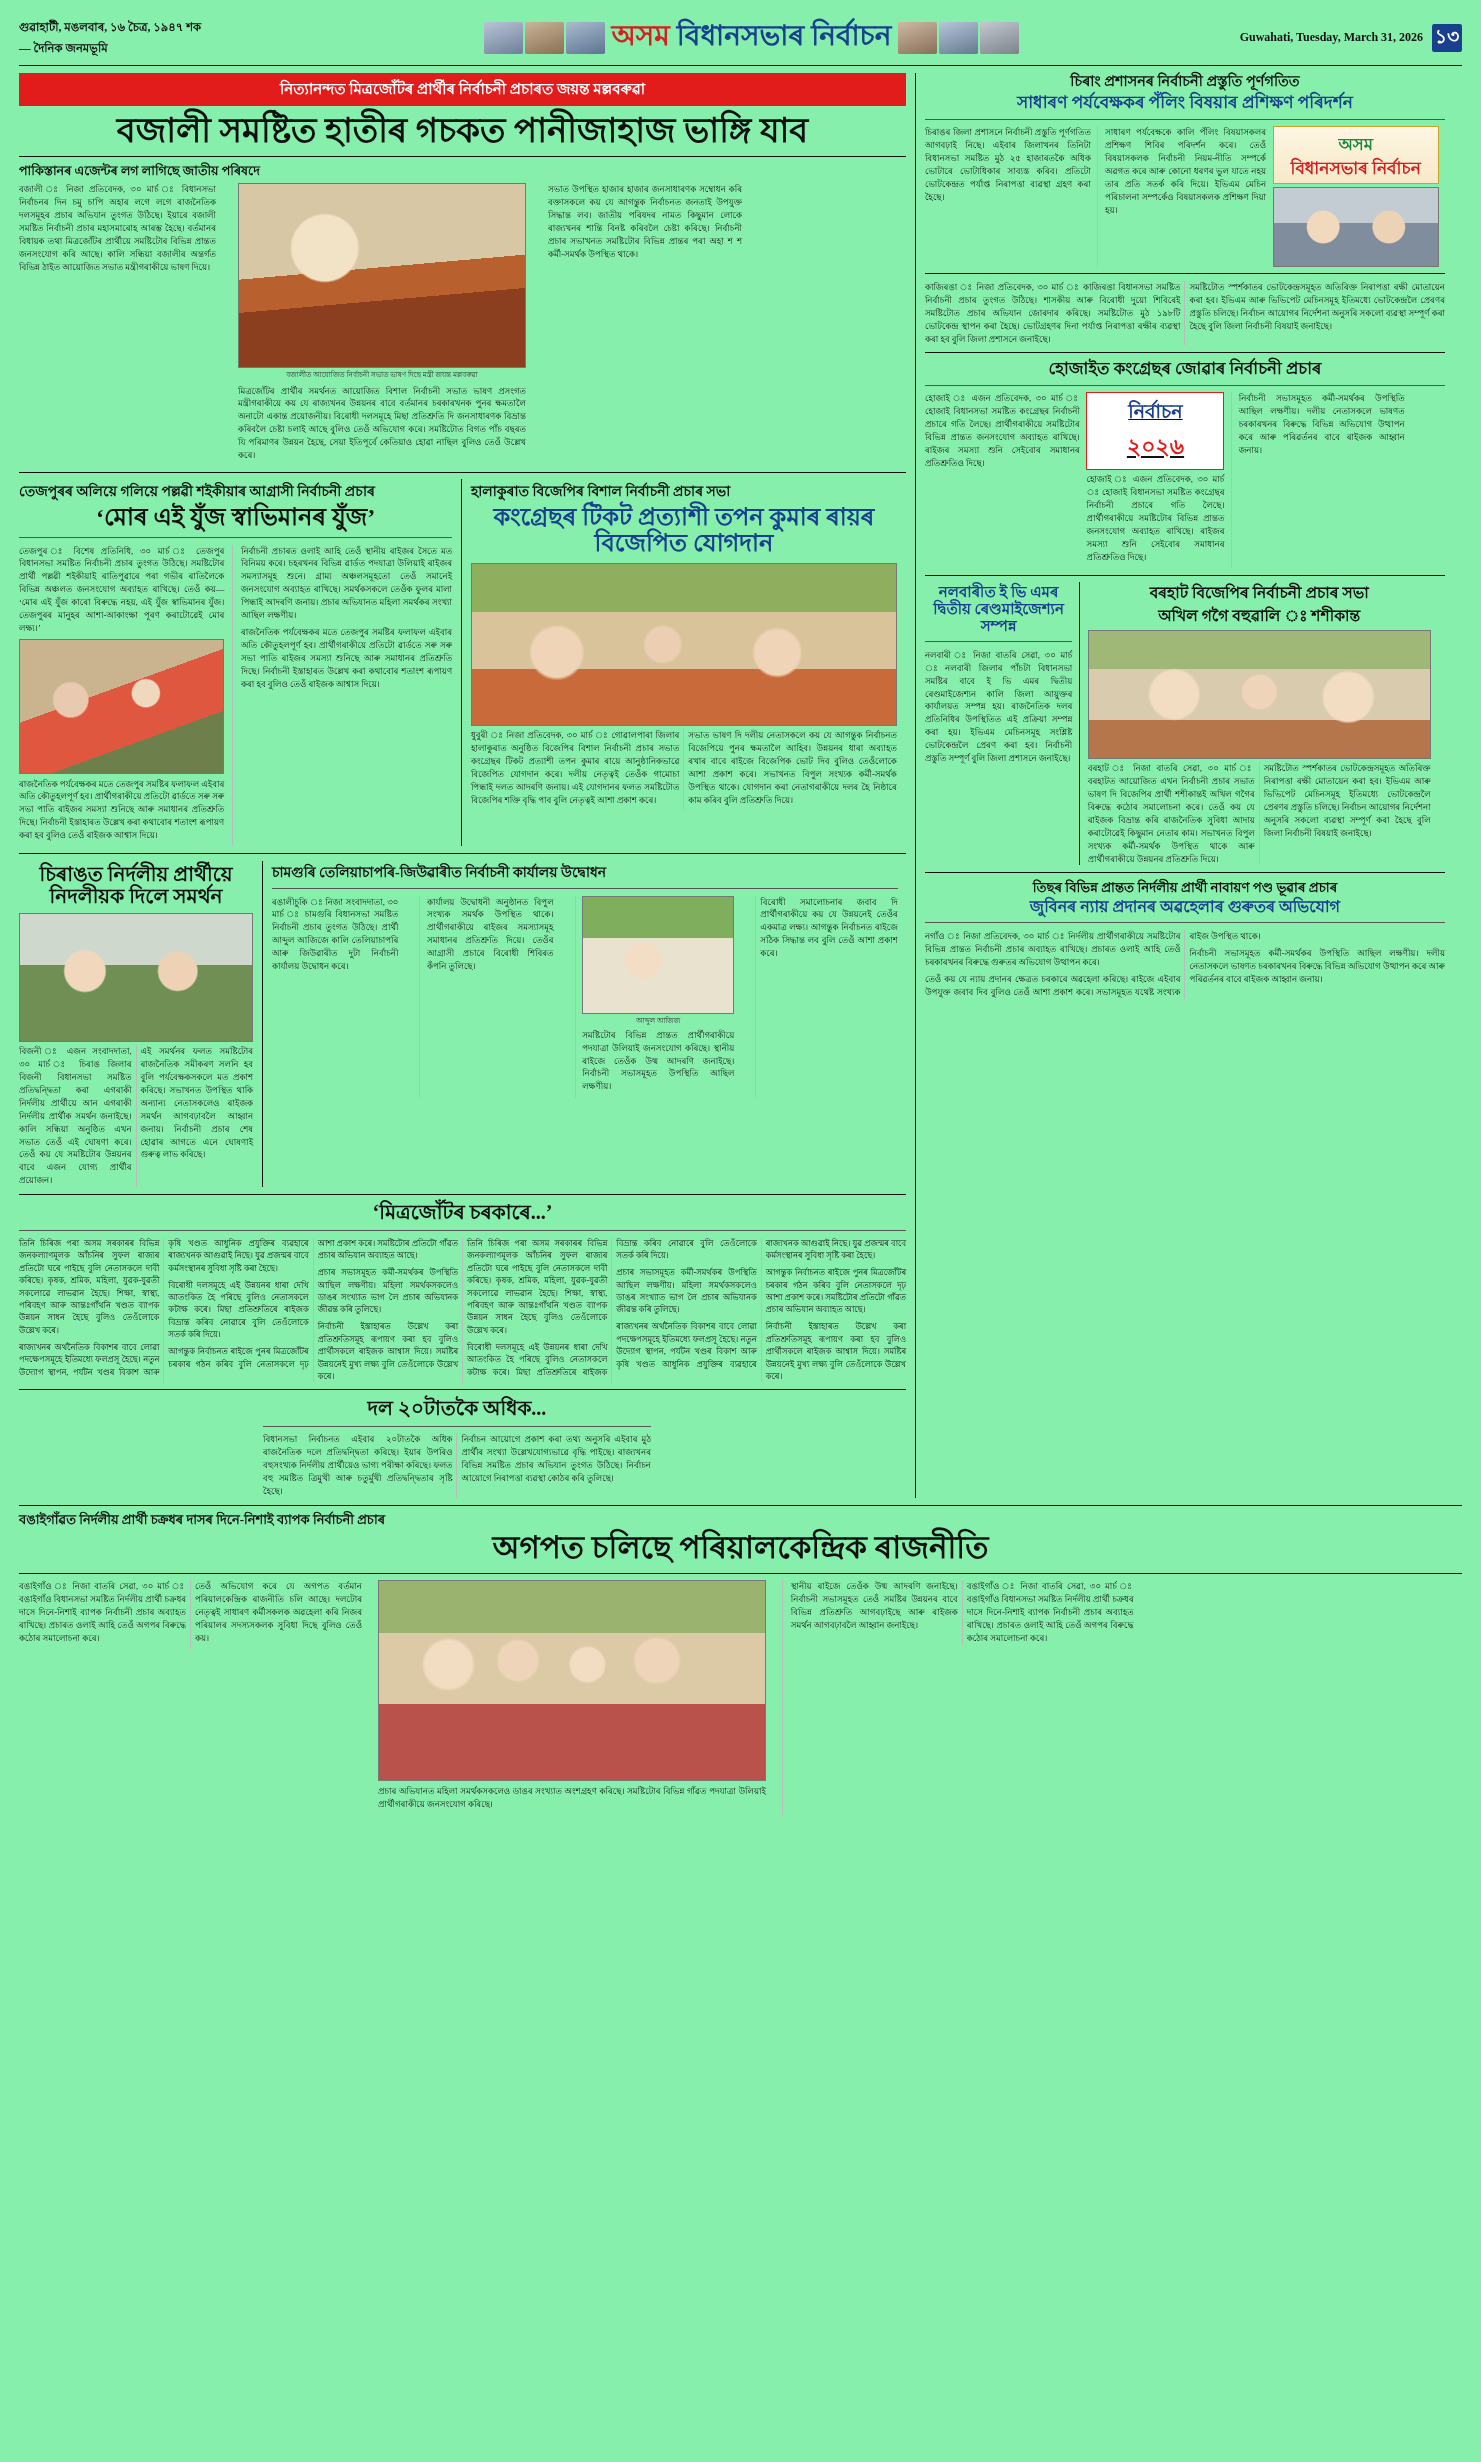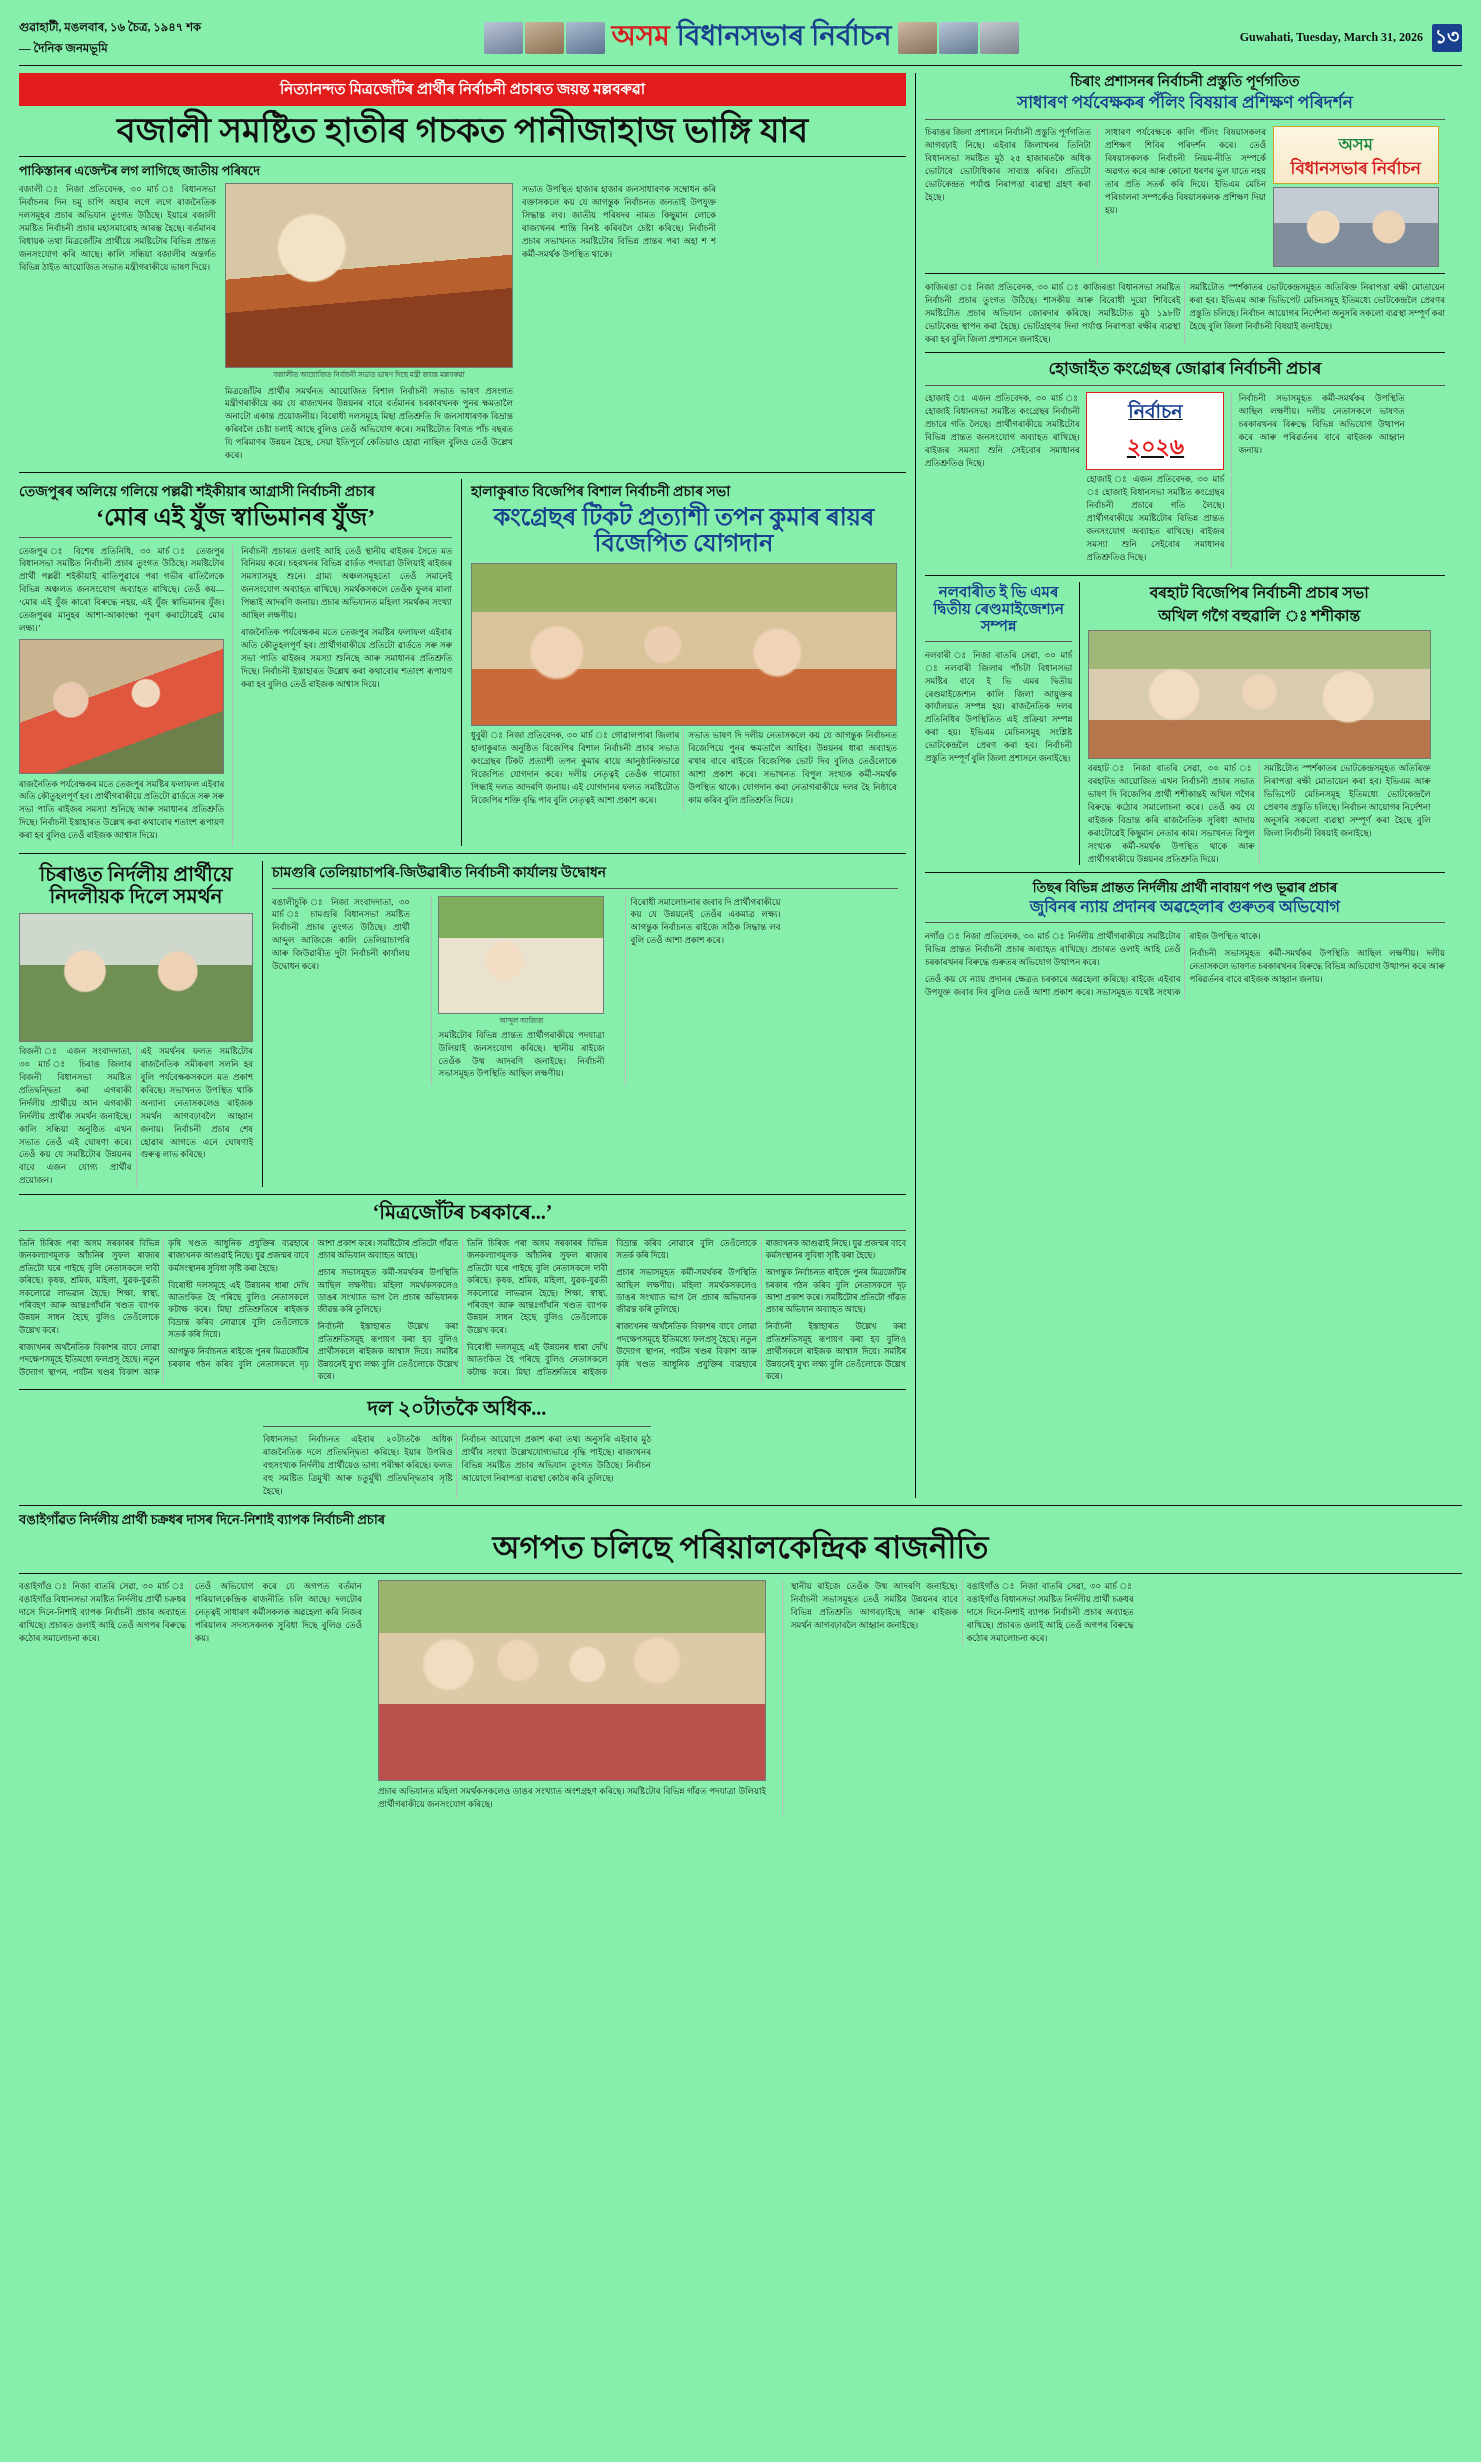--- a/index.html
+++ b/index.html
@@ -88,21 +88,21 @@
 
   <div class="cols">
 
     <div class="colA">
 
       <div>
         <div class="kicker">নিত্যানন্দত মিত্ৰজোঁটৰ প্ৰাৰ্থীৰ নিৰ্বাচনী প্ৰচাৰত জয়ন্ত মল্লবৰুৱা</div>
         <div class="headline">বজালী সমষ্টিত হাতীৰ গচকত পানীজাহাজ ভাঙ্গি যাব</div>
         <div class="rule"></div>
         <div class="subhead" style="text-align:left;font-size:12.7px;">পাকিস্তানৰ এজেন্টৰ লগ লাগিছে জাতীয় পৰিষদে</div>
-        <div class="flex" style="gap:9px;margin-top:2px;">
+        <div class="flex" style="gap:22px;margin-top:2px;">
           <div style="width:197px;">
             <p class="body1">বজালী ঃ নিজা প্ৰতিবেদক, ৩০ মাৰ্চ ঃ বিধানসভা নিৰ্বাচনৰ দিন চমু চাপি অহাৰ লগে লগে ৰাজনৈতিক দলসমূহৰ প্ৰচাৰ অভিযান তুংগত উঠিছে। ইয়াৰে বজালী সমষ্টিত নিৰ্বাচনী প্ৰচাৰ মহাসমাৰোহ আৰম্ভ হৈছে। বৰ্তমানৰ বিধায়ক তথা মিত্ৰজোঁটৰ প্ৰাৰ্থীয়ে সমষ্টিটোৰ বিভিন্ন প্ৰান্তত জনসংযোগ কৰি আছে। কালি সন্ধিয়া বজালীৰ অন্তৰ্গত বিভিন্ন ঠাইত আয়োজিত সভাত মন্ত্ৰীগৰাকীয়ে ভাষণ দিয়ে।</p>
           </div>
           <div style="width:288px;">
             <div class="photo" style="height:183px;background:
                    radial-gradient(circle at 30% 35%,#f2e2c6 0 14%,transparent 15%),
                    linear-gradient(175deg,#d8c7a4 0 46%,#b8602e 46% 62%,#8b3f1f 62% 100%);"></div>
             <div class="cap">বজালীত আয়োজিত নিৰ্বাচনী সভাত ভাষণ দিছে মন্ত্ৰী জয়ন্ত মল্লবৰুৱা</div>
             <p class="body1" style="margin-top:3.3px;">মিত্ৰজোঁটৰ প্ৰাৰ্থীৰ সমৰ্থনত আয়োজিত বিশাল নিৰ্বাচনী সভাত ভাষণ প্ৰসংগত মন্ত্ৰীগৰাকীয়ে কয় যে ৰাজ্যখনৰ উন্নয়নৰ বাবে বৰ্তমানৰ চৰকাৰখনক পুনৰ ক্ষমতালৈ অনাটো একান্ত প্ৰয়োজনীয়। বিৰোধী দলসমূহে মিছা প্ৰতিশ্ৰুতি দি জনসাধাৰণক বিভ্ৰান্ত কৰিবলৈ চেষ্টা চলাই আছে বুলিও তেওঁ অভিযোগ কৰে। সমষ্টিটোত বিগত পাঁচ বছৰত যি পৰিমাণৰ উন্নয়ন হৈছে, সেয়া ইতিপূৰ্বে কেতিয়াও হোৱা নাছিল বুলিও তেওঁ উল্লেখ কৰে।</p>
           </div>
@@ -165,20 +165,23 @@
             <p>এই সমৰ্থনৰ ফলত সমষ্টিটোৰ ৰাজনৈতিক সমীকৰণ সলনি হব বুলি পৰ্যবেক্ষকসকলে মত প্ৰকাশ কৰিছে। সভাখনত উপস্থিত থাকি অন্যান্য নেতাসকলেও ৰাইজক সমৰ্থন আগবঢ়াবলৈ আহ্বান জনায়। নিৰ্বাচনী প্ৰচাৰ শেষ হোৱাৰ আগতে এনে ঘোষণাই গুৰুত্ব লাভ কৰিছে।</p>
           </div>
         </div>
 
         <div style="width:626px;">
           <div class="subhead">চামগুৰি তেলিয়াচাপৰি-জিউৱাৰীত নিৰ্বাচনী কাৰ্যালয় উদ্বোধন</div>
           <div class="rule thin"></div>
           <div class="flex" style="gap:21px;">
             <div style="width:138px;">
                   <p class="body1">ৰঙালীচুকি ঃ নিজা সংবাদদাতা, ৩০ মাৰ্চ ঃ চামগুৰি বিধানসভা সমষ্টিত নিৰ্বাচনী প্ৰচাৰ তুংগত উঠিছে। প্ৰাৰ্থী আব্দুল আজিজে কালি তেলিয়াচাপৰি আৰু জিউৱাৰীত দুটা নিৰ্বাচনী কাৰ্যালয় উদ্বোধন কৰে।</p>
+                </div>
+            <div style="width:138px;border-left:0.6px solid #bbb;padding-left:6.6px;">
+                  <p class="body1">কাৰ্যালয় উদ্বোধনী অনুষ্ঠানত বিপুল সংখ্যক সমৰ্থক উপস্থিত থাকে। প্ৰাৰ্থীগৰাকীয়ে ৰাইজৰ সমস্যাসমূহ সমাধানৰ প্ৰতিশ্ৰুতি দিয়ে। তেওঁৰ আগ্ৰাসী প্ৰচাৰে বিৰোধী শিবিৰত কঁপনি তুলিছে।</p>
                 </div>
             <div style="width:166px;border-left:0.6px solid #bbb;padding-left:6.6px;">
               <div class="photo" style="height:116px;background:
                      radial-gradient(circle at 40% 55%,#f3ddc4 0 16%,transparent 17%),
                      linear-gradient(180deg,#7fae5c 0 35%,#e8e2cf 35% 100%);"></div>
               <div class="cap">আব্দুল আজিজ</div>
               <p class="body1" style="margin-top:2.2px;">সমষ্টিটোৰ বিভিন্ন প্ৰান্তত প্ৰাৰ্থীগৰাকীয়ে পদযাত্ৰা উলিয়াই জনসংযোগ কৰিছে। স্থানীয় ৰাইজে তেওঁক উষ্ম আদৰণি জনাইছে। নিৰ্বাচনী সভাসমূহত উপস্থিতি আছিল লক্ষণীয়।</p>
             </div>
             <div style="width:150px;border-left:0.6px solid #bbb;padding-left:4px;">
                   <p class="body1">বিৰোধী সমালোচনাৰ জবাব দি প্ৰাৰ্থীগৰাকীয়ে কয় যে উন্নয়নেই তেওঁৰ একমাত্ৰ লক্ষ্য। আগন্তুক নিৰ্বাচনত ৰাইজে সঠিক সিদ্ধান্ত লব বুলি তেওঁ আশা প্ৰকাশ কৰে।</p>

